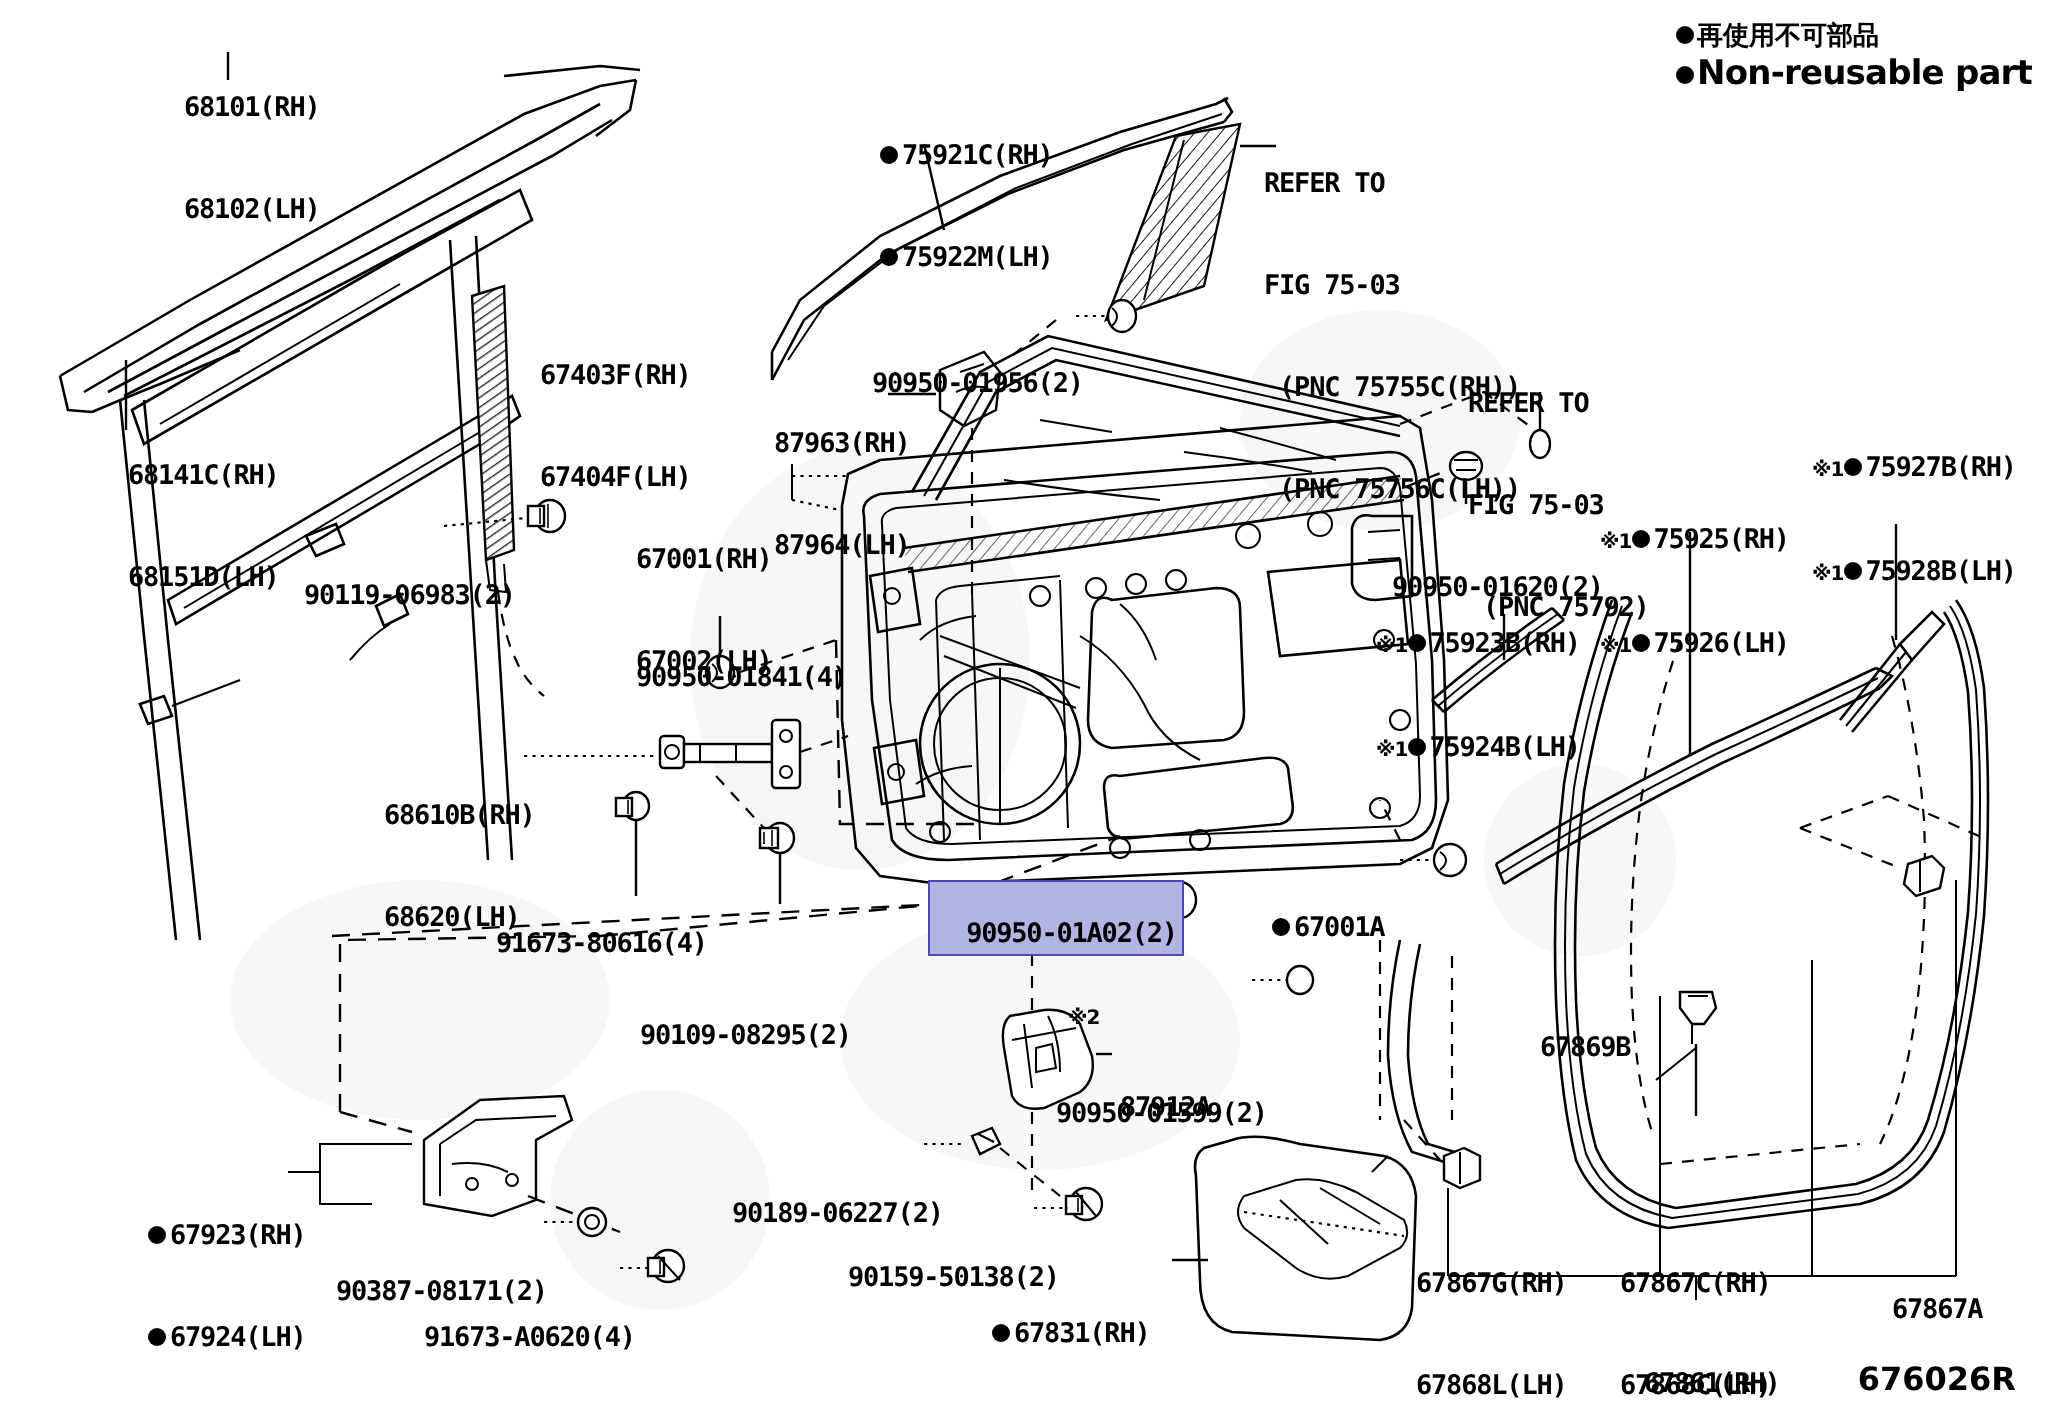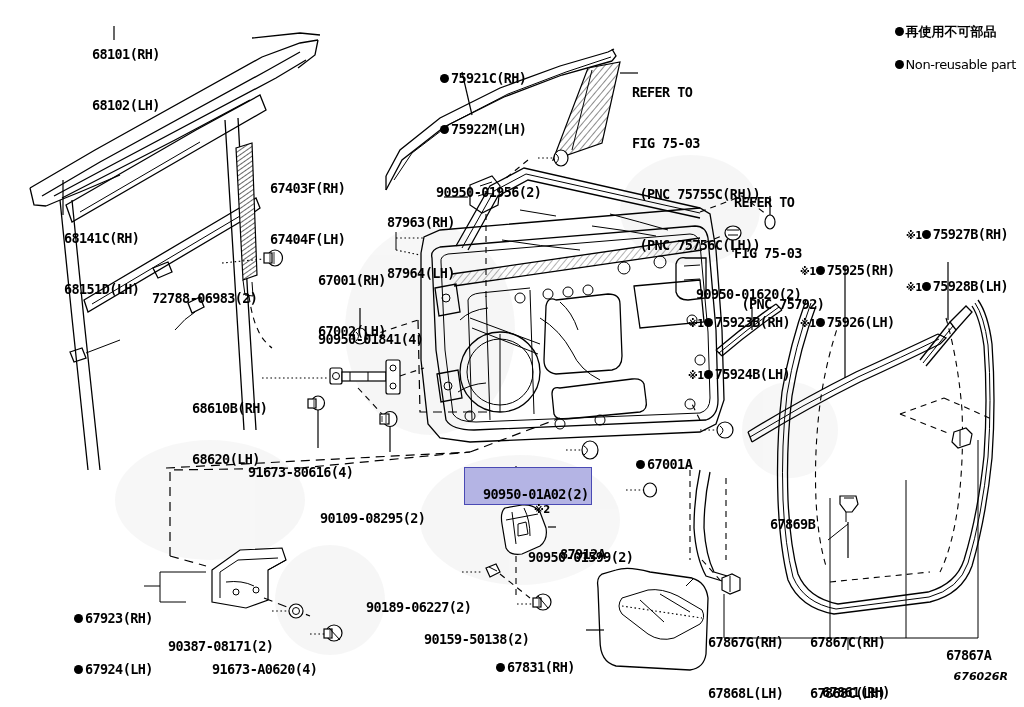--- a/index.html
+++ b/index.html
@@ -41,47 +41,46 @@
     font-weight:bold;
     font-size:13px;
     letter-spacing:-0.3px;
   }
   .legend{
     position:absolute;
     right:8px;top:8px;
     text-align:left;
     line-height:18px;
   }
-  .legend .row{white-space:nowrap;margin-top:14px;}
+  .legend .row{white-space:nowrap;}
   .legend .txt-jp{
     font-family:"DejaVu Sans","Liberation Sans",sans-serif;
     font-weight:bold;font-size:13px;
   }
   .legend .txt-en{
     font-family:"DejaVu Sans","Liberation Sans",sans-serif;
-    font-weight:normal;font-size:13px;letter-spacing:-0.4px;
+    font-weight:bold;font-size:17px;letter-spacing:-0.4px;
   }
   .highlight{
     background:#b4b4e4;
     border:1.5px solid #4a4ab4;
     padding:1px 3px 1px 3px;
     box-sizing:border-box;
   }
   .footnotes{
     position:absolute;
     left:18px;bottom:8px;
     line-height:18px;
   }
   .docid{
     position:absolute;
-    right:16px;bottom:24px;
+    right:16px;bottom:8px;
     font-family:"DejaVu Sans","Liberation Sans",sans-serif;
-    font-weight:bold;font-size:11px;
+    font-weight:bold;font-size:16px;
     letter-spacing:0px;
-    font-style:italic;
   }
 </style>
 </head>
 <body>
 
 <svg id="diagram" viewBox="0 0 1024 707">
   <defs>
     <style>
       .ln{stroke:#000;fill:none;stroke-width:1.3;}
       .ln2{stroke:#000;fill:none;stroke-width:1;}
@@ -503,21 +502,21 @@
   <div>68141C(RH)</div>
   <div>68151D(LH)</div>
 </div>
 
 <div class="lbl" style="left:270px;top:146px;">
   <div>67403F(RH)</div>
   <div>67404F(LH)</div>
 </div>
 
 <div class="lbl" style="left:152px;top:256px;">
-  <div>72788-06983(2)</div>
+  <div>90119-06983(2)</div>
 </div>
 
 <div class="lbl" style="left:440px;top:36px;">
   <div><span class="dot"></span><span>75921C(RH)</span></div>
   <div><span class="dot"></span><span>75922M(LH)</span></div>
 </div>
 
 <div class="lbl" style="left:632px;top:50px;">
   <div>REFER TO</div>
   <div>FIG 75-03</div>
@@ -578,21 +577,21 @@
 
 <div class="lbl" style="left:906px;top:192px;">
   <div><span class="mk">※1</span><span class="dot"></span><span>75927B(RH)</span></div>
   <div><span class="mk">※1</span><span class="dot"></span><span>75928B(LH)</span></div>
 </div>
 
 <div class="lbl" style="left:636px;top:422px;">
   <div><span class="dot"></span><span>67001A</span></div>
 </div>
 
-<div class="lbl highlight" style="left:464px;top:467px;">
+<div class="lbl highlight" style="left:464px;top:440px;">
   <span>90950-01A02(2)</span>
 </div>
 
 <div class="lbl" style="left:528px;top:470px;">
   <div class="mk" style="margin-left:6px;line-height:11px;">※2</div>
   <div>90950-01599(2)</div>
 </div>
 
 <div class="lbl" style="left:560px;top:512px;">
   <div>87912A</div>

